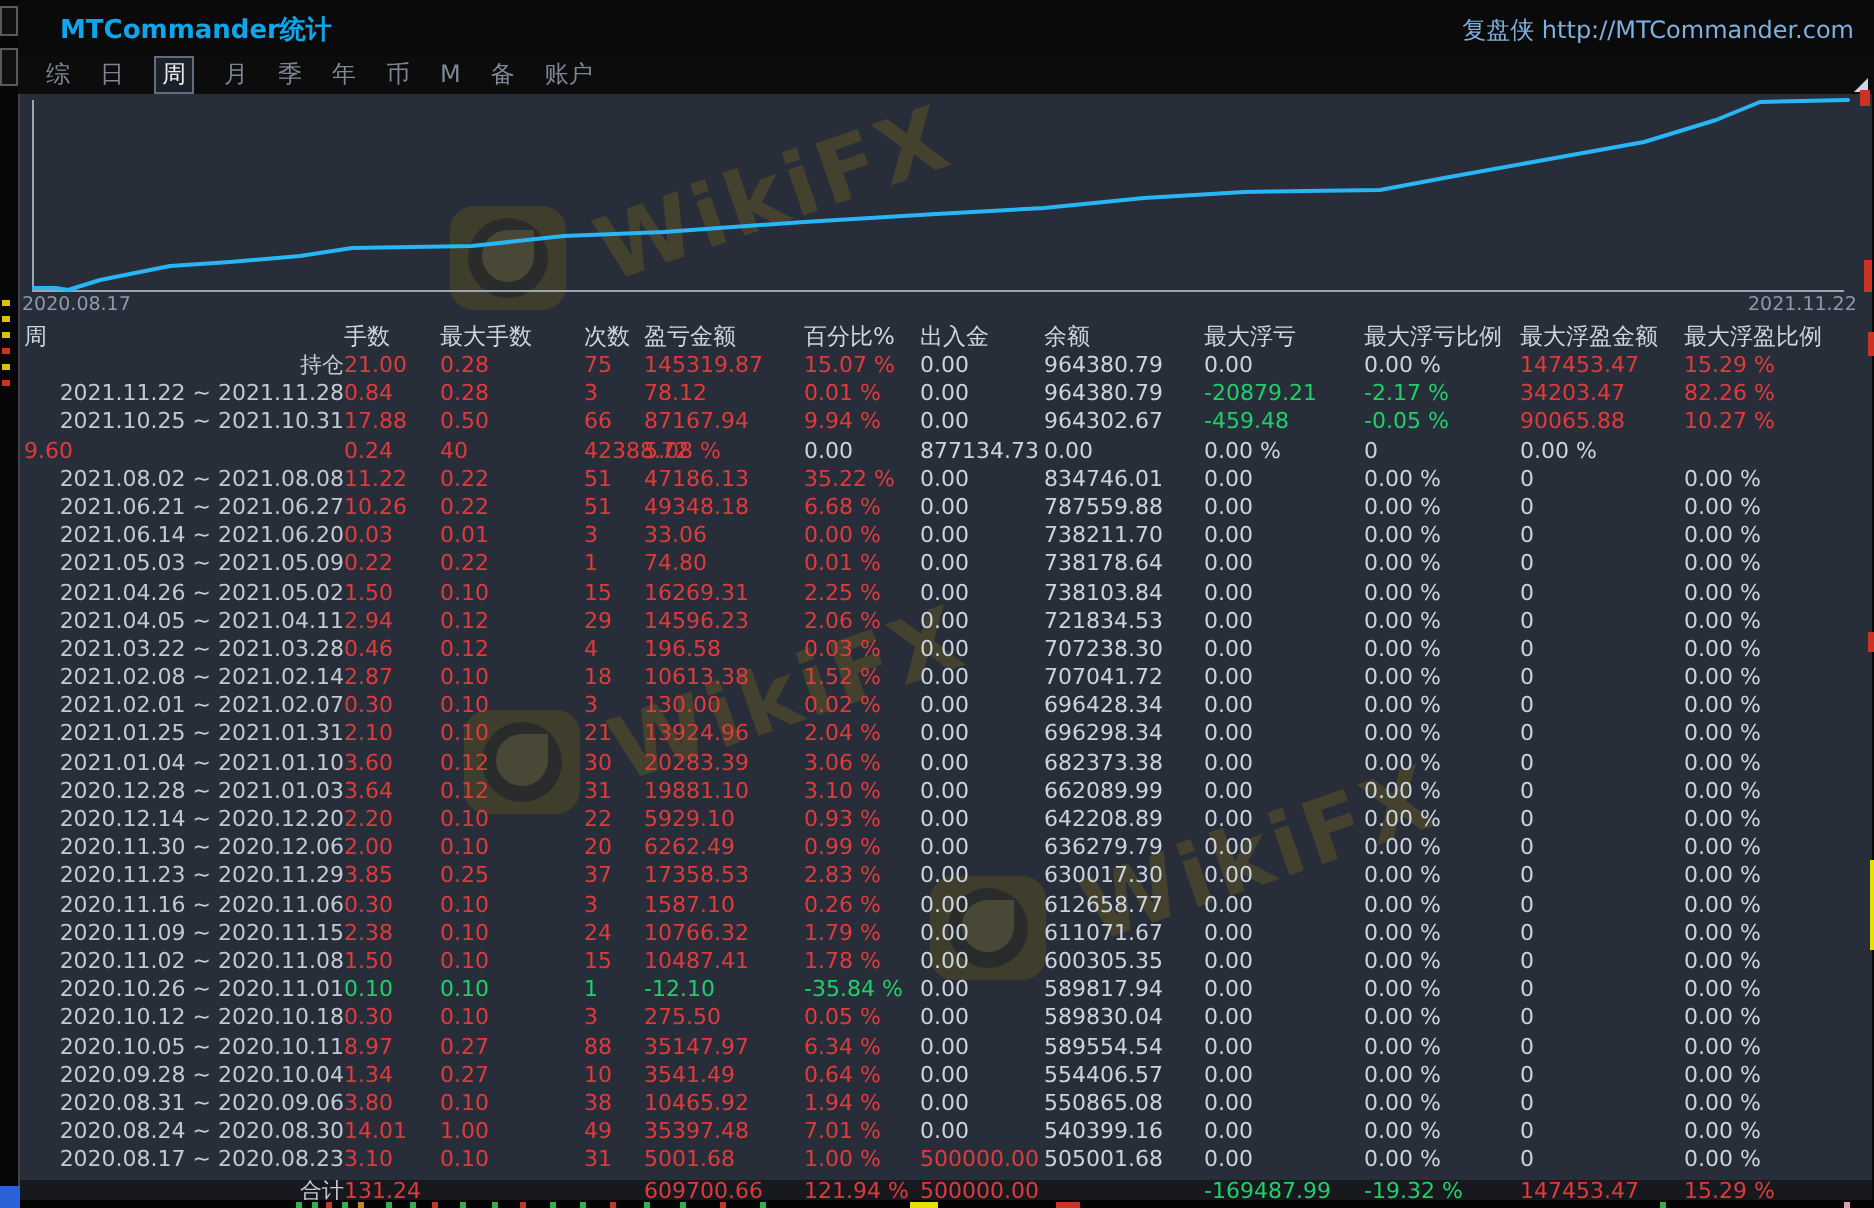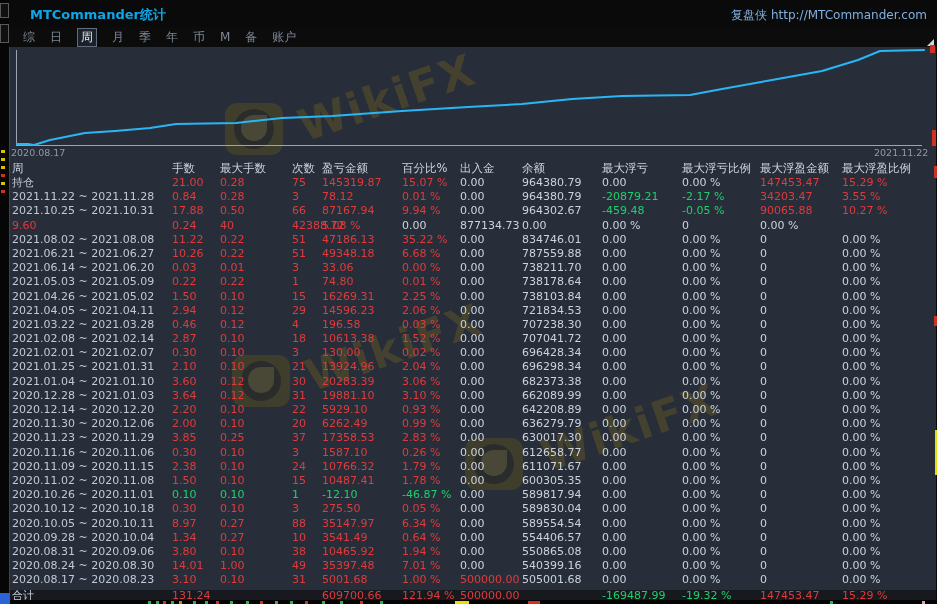--- a/index.html
+++ b/index.html
@@ -35,21 +35,21 @@
   .wm-logo::after{content:"";position:absolute;left:16px;top:12px;width:26px;height:26px;border-radius:50% 0 50% 50%;background:#8a7a30;}
   .wm-text{position:absolute;font-size:44px;font-weight:bold;color:rgba(125,104,22,.34);
            transform:rotate(-19deg);z-index:1;letter-spacing:2px;}
   
   .grid{display:grid;grid-template-columns:160px 48px 72px 30px 80px 58px 62px 80px 80px 78px 82px 1fr;
         padding-left:2px;white-space:nowrap;}
   .thead{position:absolute;left:10px;top:161px;width:926px;height:15px;z-index:3;}
   .hcell{font-size:11.5px;color:#cdd5e0;line-height:15px;}
   .tbody{position:absolute;left:10px;top:176px;width:926px;z-index:3;}
   .row{height:14.2px;line-height:14.2px;font-size:11px;}
-  .row .label{color:#c2c9d4;}
+  .row .label{color:#c2c9d4;text-align:right;}
   .row.total{height:26px;line-height:12.5px;background:#17191e;margin-top:3px;}
   .c-r{color:#e03b3b;} .c-g{color:#1fd06a;} .c-w{color:#ccd3dd;}
   
   .bstrip{position:absolute;left:0;top:600px;width:937px;height:4px;background:#040404;z-index:6;}
   .bmark{position:absolute;top:1px;width:3px;height:3px;}
   .bluebox{position:absolute;left:0;top:593px;width:10px;height:11px;background:#2a62d8;z-index:7;}
   .redge{position:absolute;z-index:6;}
 </style>
 </head>
 <body>
@@ -139,21 +139,21 @@
         <div class="c-r">0.84</div>
         <div class="c-r">0.28</div>
         <div class="c-r">3</div>
         <div class="c-r">78.12</div>
         <div class="c-r">0.01 %</div>
         <div class="c-w">0.00</div>
         <div class="c-w">964380.79</div>
         <div class="c-g">-20879.21</div>
         <div class="c-g">-2.17 %</div>
         <div class="c-r">34203.47</div>
-        <div class="c-r">3.55 %</div>
+        <div class="c-r">82.26 %</div>
       </div>
       <div class="grid row">
         <div class="label">2021.10.25 ~ 2021.10.31</div>
         <div class="c-r">17.88</div>
         <div class="c-r">0.50</div>
         <div class="c-r">66</div>
         <div class="c-r">87167.94</div>
         <div class="c-r">9.94 %</div>
         <div class="c-w">0.00</div>
         <div class="c-w">964302.67</div>
@@ -426,21 +426,21 @@
         <div class="c-w">0.00 %</div>
         <div class="c-w">0</div>
         <div class="c-w">0.00 %</div>
       </div>
       <div class="grid row">
         <div class="label">2020.10.26 ~ 2020.11.01</div>
         <div class="c-g">0.10</div>
         <div class="c-g">0.10</div>
         <div class="c-g">1</div>
         <div class="c-g">-12.10</div>
-        <div class="c-g">-46.87 %</div>
+        <div class="c-g">-35.84 %</div>
         <div class="c-w">0.00</div>
         <div class="c-w">589817.94</div>
         <div class="c-w">0.00</div>
         <div class="c-w">0.00 %</div>
         <div class="c-w">0</div>
         <div class="c-w">0.00 %</div>
       </div>
       <div class="grid row">
         <div class="label">2020.10.12 ~ 2020.10.18</div>
         <div class="c-r">0.30</div>

